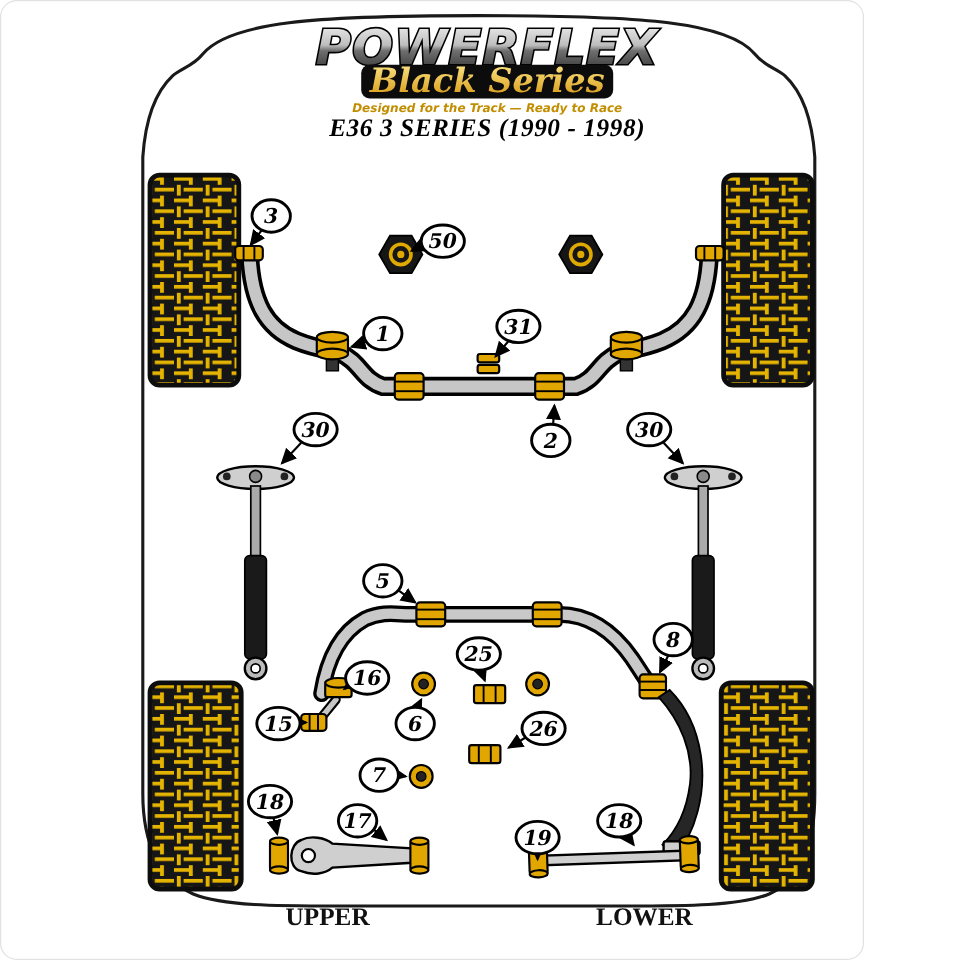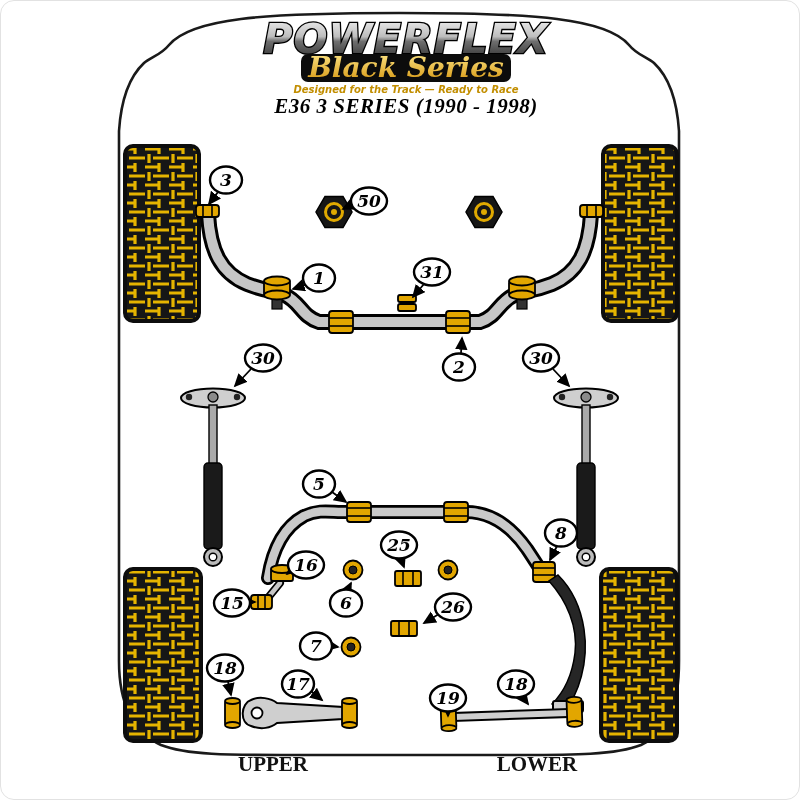--- a/index.html
+++ b/index.html
@@ -1,17 +1,17 @@
 <!DOCTYPE html>
 <html><head>
 <meta charset="utf-8">
 <style>
   html,body{margin:0;padding:0;background:#fff;}
   .canvas{
-    width:800px;height:800px;position:relative;background:#ffffff;
+    width:720px;height:800px;position:relative;background:#ffffff;
     border:1px solid #e2e2e2;border-radius:14px;box-sizing:border-box;
     font-family:"Liberation Sans",sans-serif;overflow:hidden;
   }
   svg{display:block;}
   .outline{fill:#ffffff;stroke:#1a1a1a;stroke-width:2.6;}
   .tire{fill:url(#tread);stroke:#0d0d0d;stroke-width:4;}
   .tube-outer{fill:none;stroke:#000;stroke-width:16;stroke-linecap:round;}
   .tube-inner{fill:none;stroke:#c6c6c6;stroke-width:10;stroke-linecap:round;}
   .tube-outer-s{fill:none;stroke:#000;stroke-width:14;stroke-linecap:round;}
   .tube-inner-s{fill:none;stroke:#c9c9c9;stroke-width:8.5;stroke-linecap:round;}

